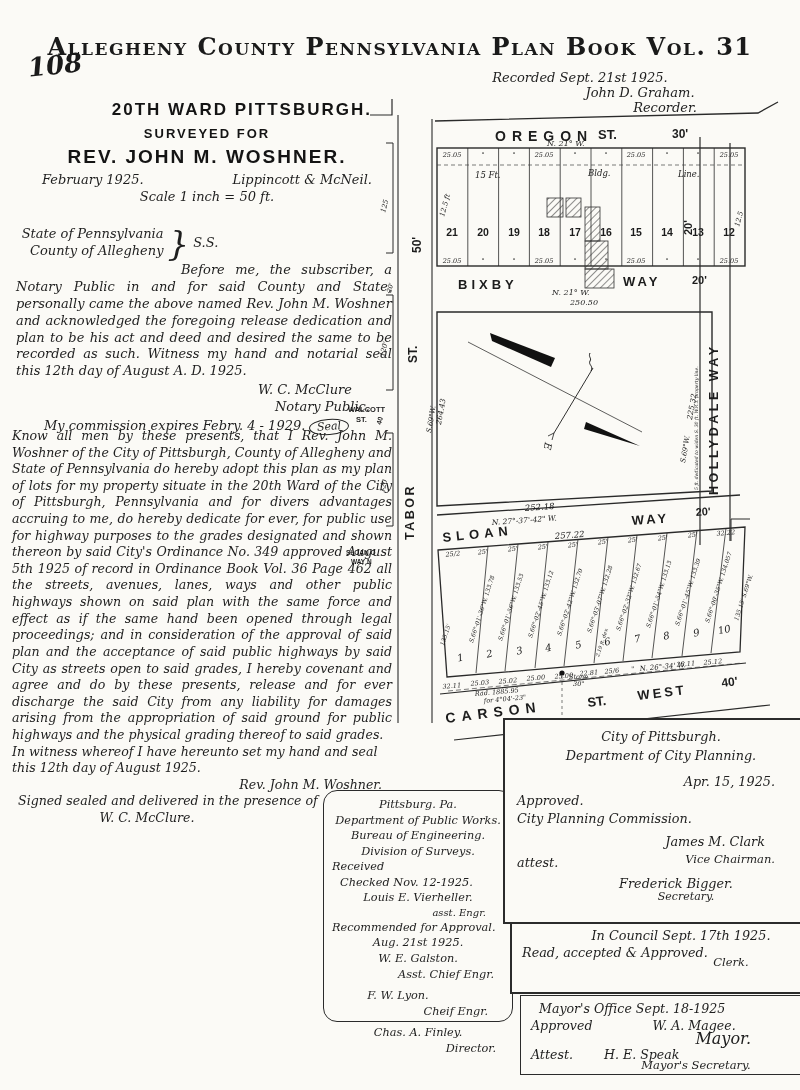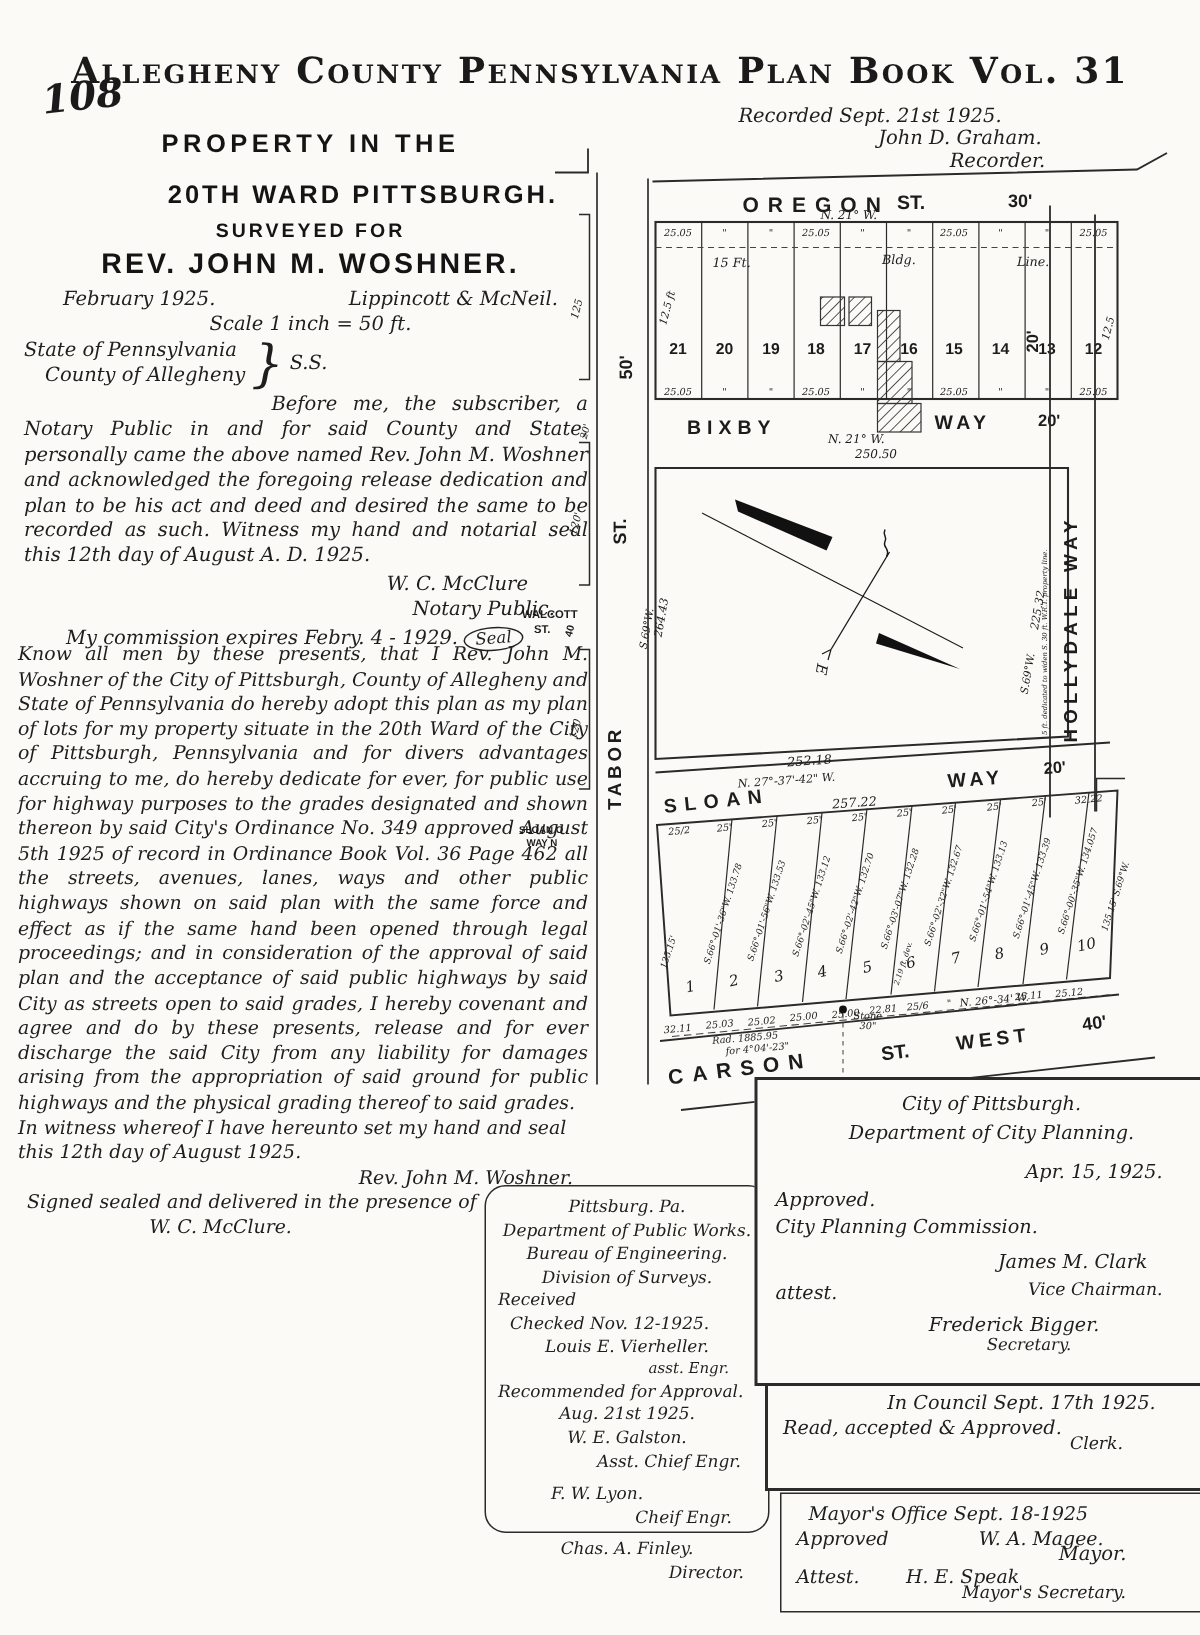--- a/index.html
+++ b/index.html
@@ -31,33 +31,32 @@
   <div class="abs title c" style="left:0;right:0;top:32px;">Allegheny County Pennsylvania Plan Book Vol. 31</div>
   <div class="abs pagenum" style="left:28px;top:50px;">108</div>
 
   <div class="abs hand" style="left:440px;top:70px;width:280px;font-size:13px;">
     <div class="c">Recorded Sept. 21st 1925.</div>
     <div style="text-align:center;padding-left:120px;">John D. Graham.</div>
     <div style="text-align:center;padding-left:170px;">Recorder.</div>
   </div>
 
   <div class="abs c" style="left:42px;top:86px;width:330px;">
-    <div class="caps" style="font-size:17px;letter-spacing:3px;">PROPERTY IN THE</div>
     <div class="caps" style="font-size:17px;letter-spacing:2px;margin-top:14px;text-align:right;">20TH WARD PITTSBURGH.</div>
     <div class="caps" style="font-size:13px;letter-spacing:2px;margin-top:6px;">SURVEYED FOR</div>
     <div class="caps" style="font-size:19px;letter-spacing:2px;margin-top:5px;">REV. JOHN M. WOSHNER.</div>
     <div class="hand" style="display:flex;justify-content:space-between;font-size:13px;margin-top:4px;">
       <span>February 1925.</span>
       <span>Lippincott &amp; McNeil.</span>
     </div>
     <div class="hand" style="font-size:13px;margin-top:2px;">Scale 1 inch = 50 ft.</div>
   </div>
 
   <div class="abs hand" style="left:16px;top:226px;width:376px;font-size:13px;line-height:1.3;">
-    <div style="display:flex;align-items:center;gap:4px;">
+    <div style="display:flex;align-items:center;gap:4px;text-align:right;">
       <div>
         <div>State of Pennsylvania</div>
         <div style="padding-left:14px;">County of Allegheny</div>
       </div>
       <div class="brace">}</div>
       <div>S.S.</div>
     </div>
     <p style="text-indent:165px;text-align:justify;margin-top:2px;">Before me, the subscriber, a Notary Public in and for said County and State, personally came the above named Rev. John M. Woshner and acknowledged the foregoing release dedication and plan to be his act and deed and desired the same to be recorded as such.  Witness my hand and notarial seal this 12th day of August A. D. 1925.</p>
     <div class="r" style="padding-right:40px;margin-top:2px;">W. C. McClure</div>
     <div class="r" style="padding-right:22px;">Notary Public.</div>
@@ -326,21 +325,21 @@
     <div class="l">Read, accepted &amp; Approved.</div>
     <div class="c" style="padding-left:140px;margin-top:-6px;font-size:11.5px;">Clerk.</div>
   </div>
 
   <div class="box hand" style="left:520px;top:995px;width:270px;height:70px;border:1.6px solid #2b2b2b;font-size:12.6px;line-height:1.35;padding:4px 10px;">
     <div class="l" style="padding-left:8px;">Mayor's Office Sept. 18-1925</div>
     <div style="display:flex;">
       <span>Approved</span>
       <span style="margin-left:60px;">W. A. Magee.</span>
     </div>
-    <div class="r" style="padding-right:50px;margin-top:-6px;font-size:13px;">Mayor.</div>
+    <div class="r" style="padding-right:50px;margin-top:-6px;font-size:16px;">Mayor.</div>
     <div style="display:flex;margin-top:-4px;">
       <span>Attest.</span>
       <span style="margin-left:31px;">H. E. Speak</span>
     </div>
     <div class="c" style="padding-left:60px;margin-top:-5px;font-size:11.5px;">Mayor's Secretary.</div>
   </div>
 
 </div>
 
 </body></html>

